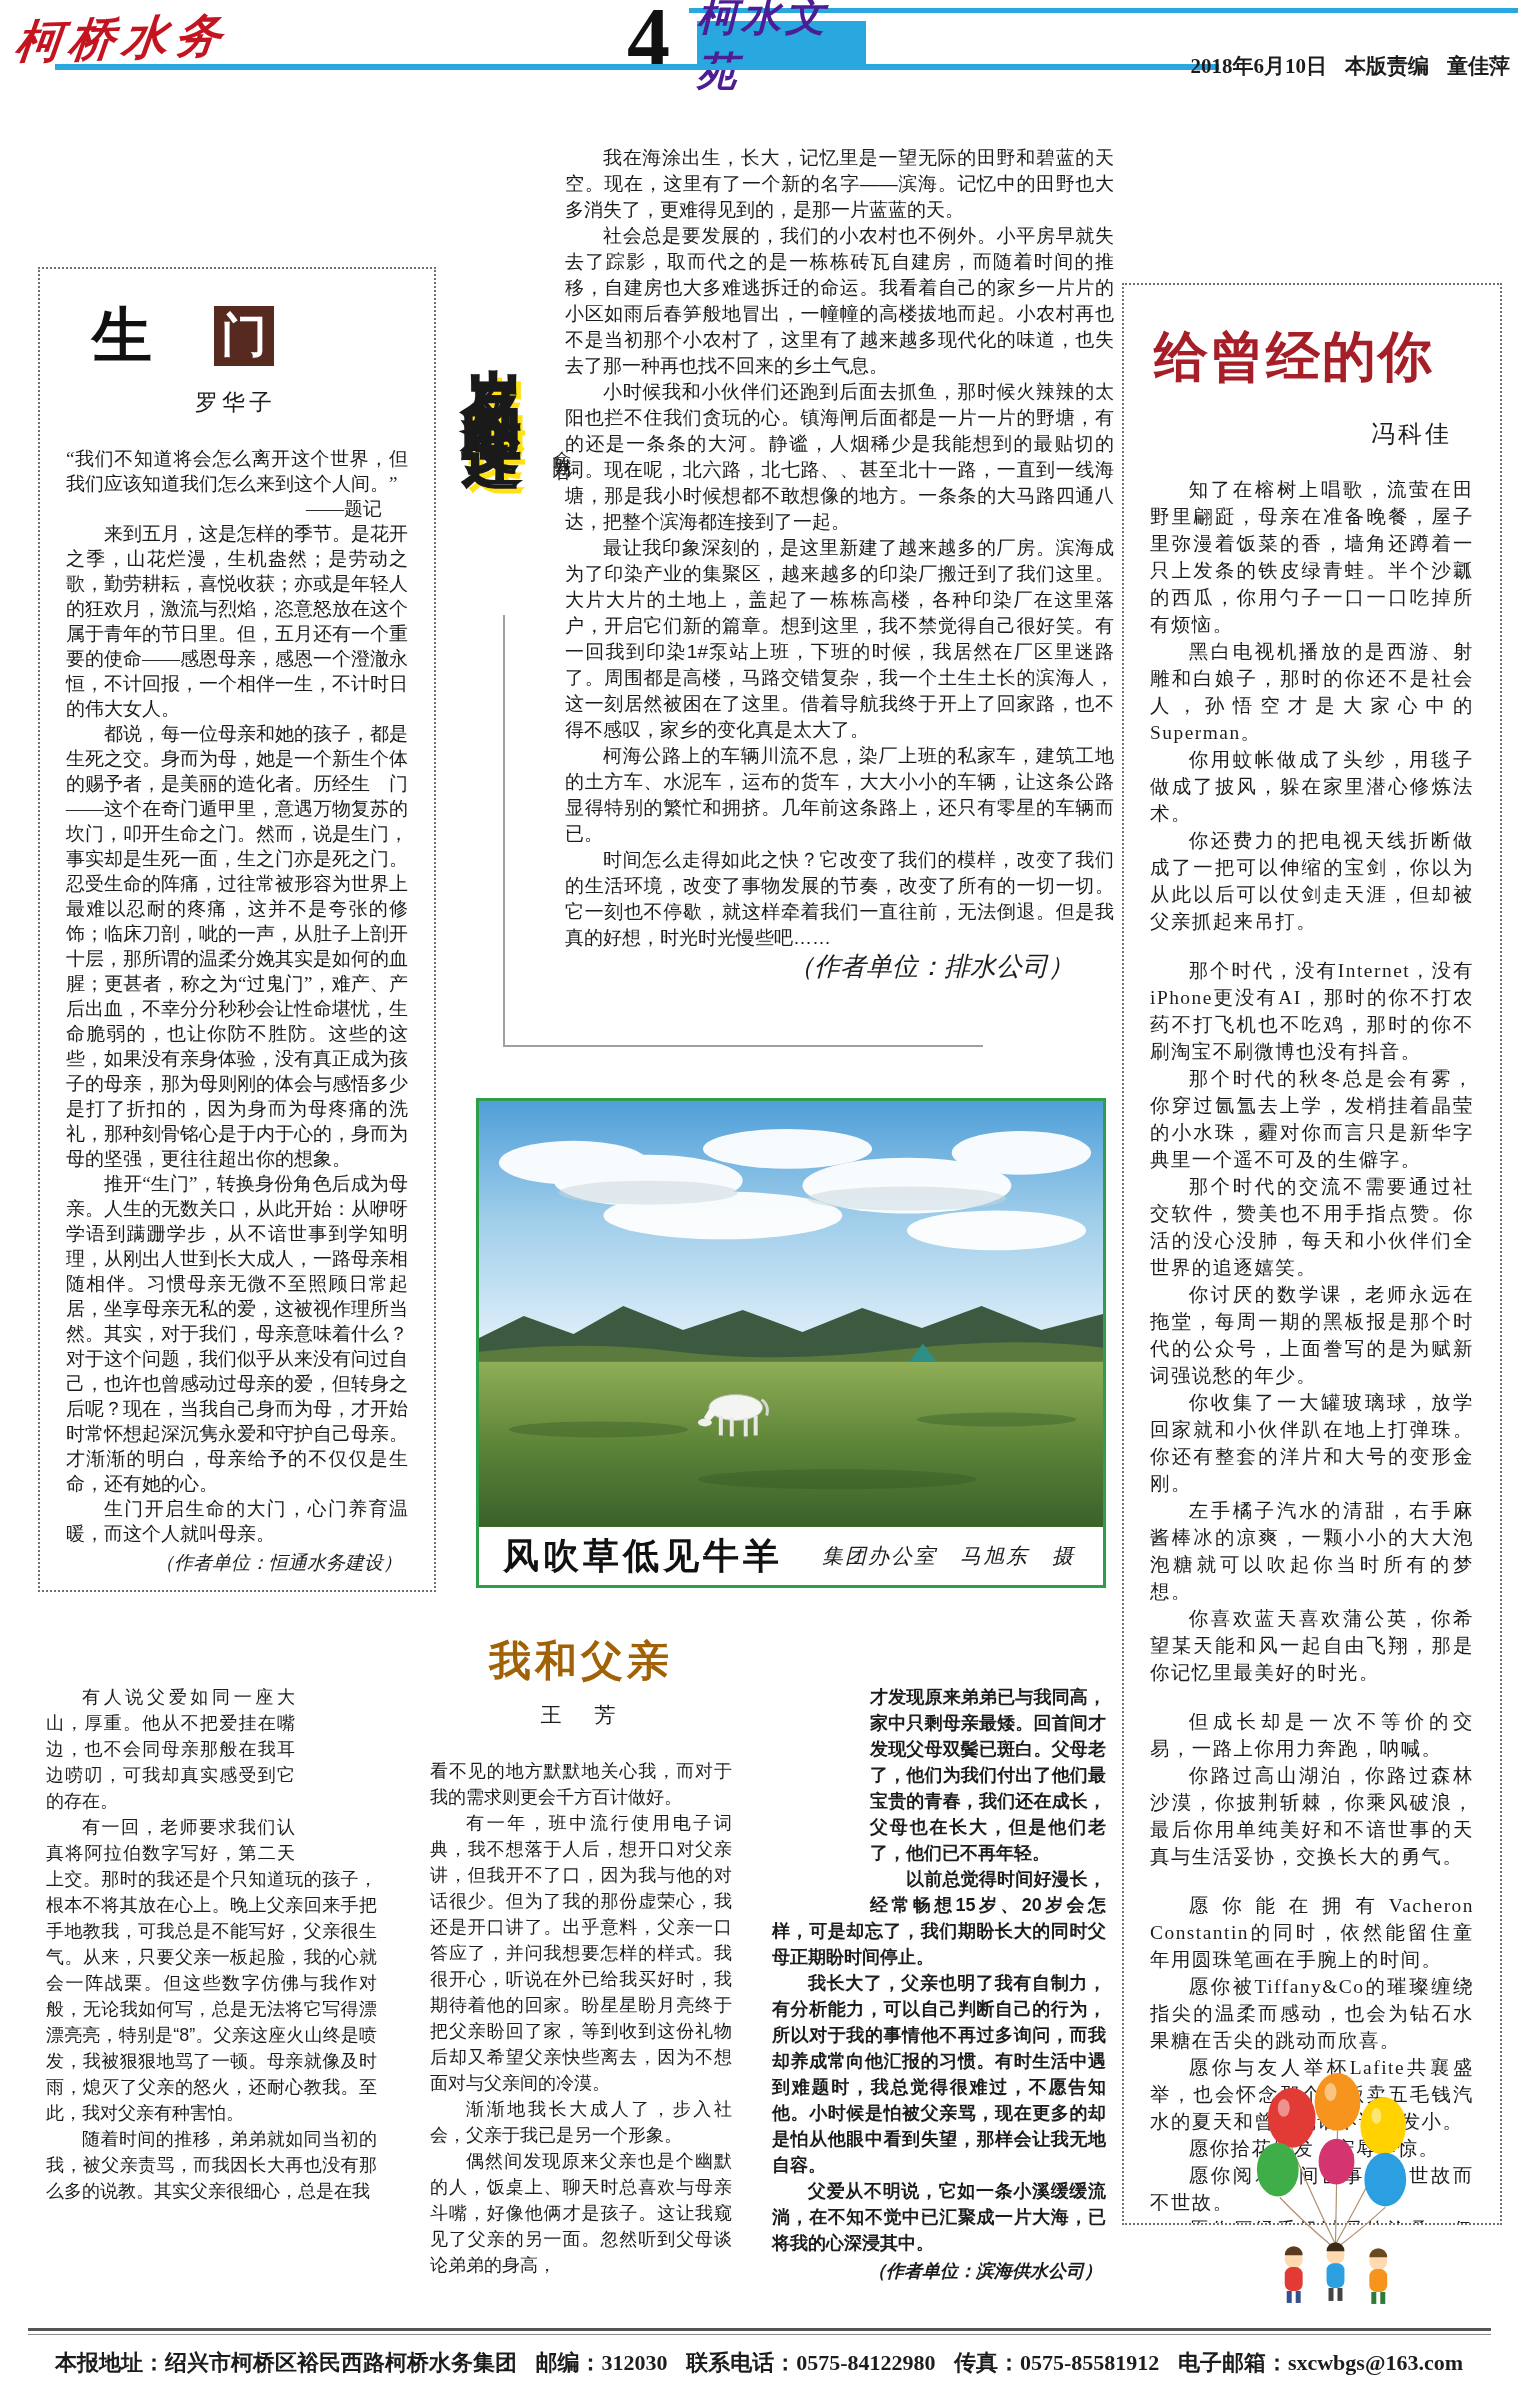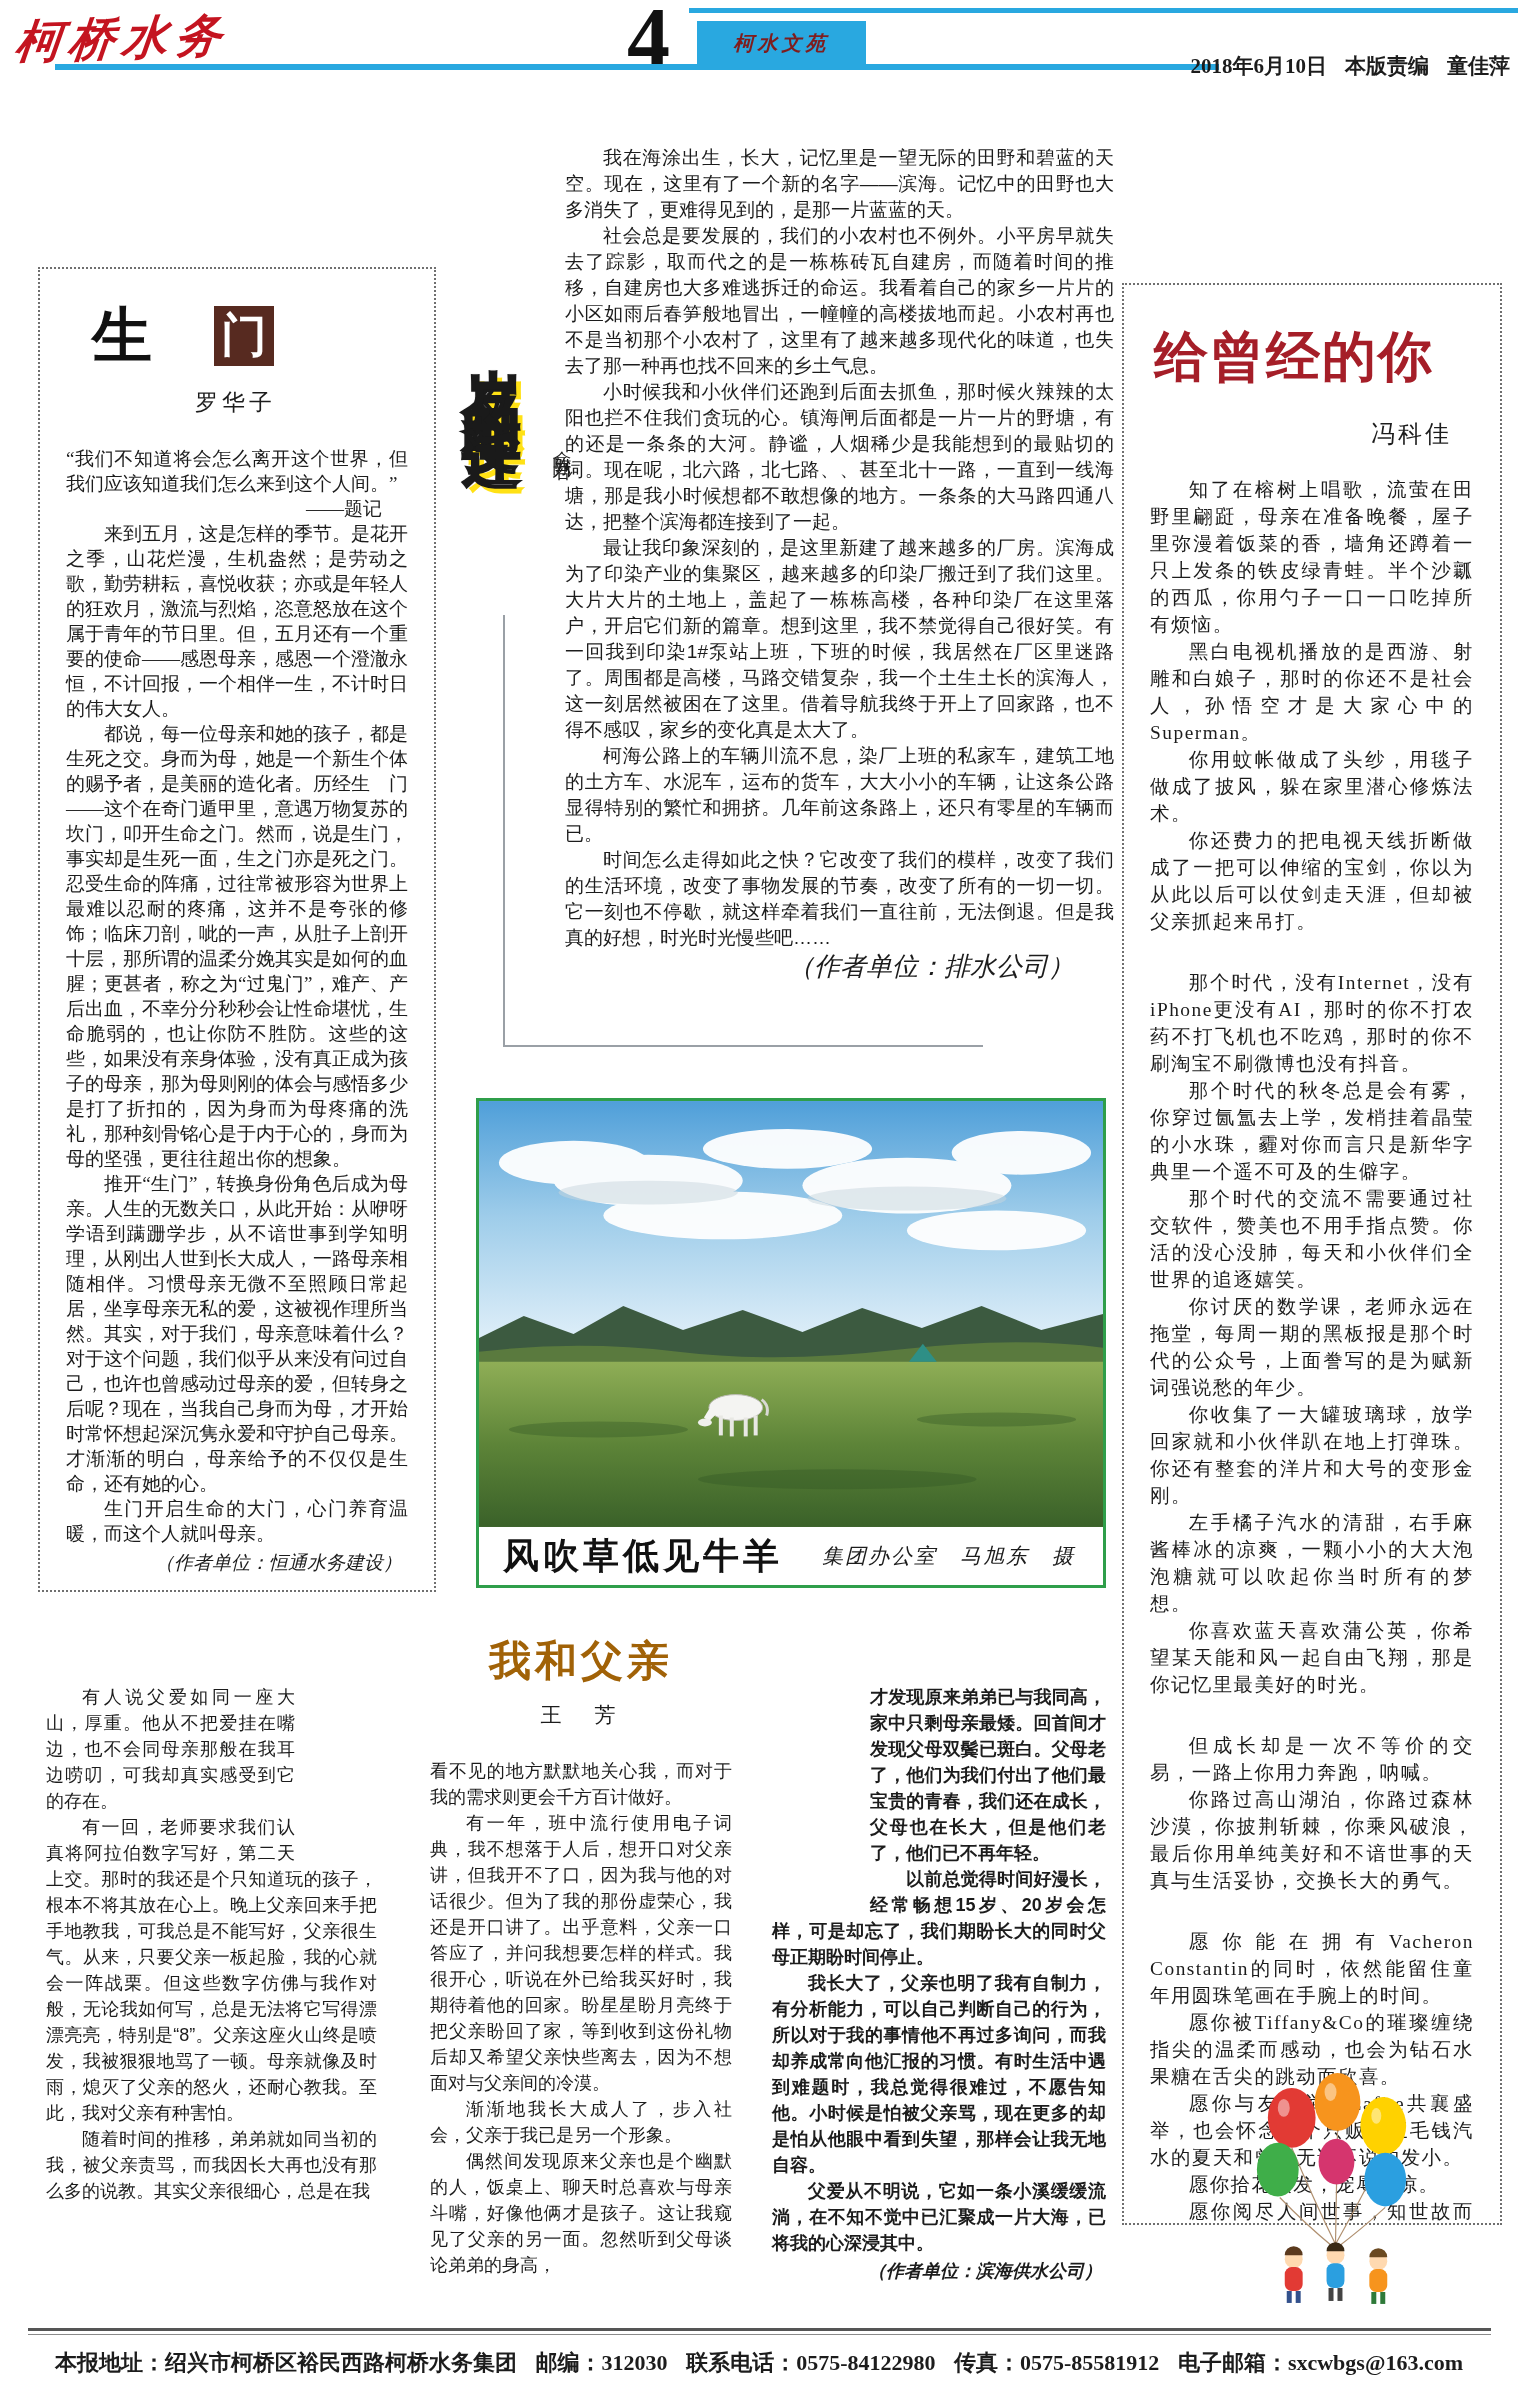--- a/index.html
+++ b/index.html
@@ -7,28 +7,28 @@
         font-family:"Liberation Serif", serif;color:#1c1c1c;}
   
   .brand{position:absolute;left:16px;top:8px;font-size:46px;font-weight:bold;font-style:italic;
          color:#c41420;letter-spacing:7px;transform:skewX(-8deg) rotate(-2deg);
          font-family:"Liberation Serif", serif;}
   .cyan-top{position:absolute;left:689px;top:8px;width:830px;height:5px;background:#29a8e0;}
   .cyan-bottom{position:absolute;left:55px;top:64px;width:1164px;height:6px;background:#29a8e0;}
   .pagenum{position:absolute;left:627px;top:-12px;font-size:86px;font-weight:900;
            font-family:"Liberation Serif", serif;color:#111;}
   .section-badge{position:absolute;left:697px;top:21px;width:169px;height:45px;background:#29a8e0;
-           color:#7f1d1d;font-size:20px;font-weight:bold;font-style:italic;letter-spacing:4px;
+           color:#4c1d95;font-size:40px;font-weight:bold;font-style:italic;letter-spacing:4px;
            display:flex;align-items:center;justify-content:center;}
   .dateline{position:absolute;right:8px;top:52px;font-size:21px;font-weight:bold;display:flex;gap:18px;}
   
   .body p{margin:0;text-indent:2em;text-align:justify;}
   .body p.c{text-indent:0;}
   .body p.r{text-indent:0;text-align:right;padding-right:26px;}
-  .body p.g{margin-top:34px;}
+  .body p.g{margin-top:22px;}
   .byline{text-align:right;font-style:italic;}
   
   .box-dotted{position:absolute;border:2px dotted #6f6f6f;box-sizing:border-box;background:#fff;}
   #box-shengmen{left:38px;top:267px;width:398px;height:1325px;padding:34px 26px;overflow:hidden;}
   .sm-titlerow{display:flex;align-items:center;gap:62px;margin-left:26px;height:66px;}
   .sm-t1{font-size:60px;font-weight:900;font-family:"Liberation Sans", sans-serif;color:#111;}
   .sm-t2box{width:60px;height:60px;background:#572a20;display:flex;align-items:center;justify-content:center;}
   .sm-t2{font-size:46px;font-weight:900;color:#fff;font-family:"Liberation Sans", sans-serif;}
   .sm-author{margin-top:18px;padding-left:129px;font-size:23px;letter-spacing:4px;}
   .sm-body{margin-top:28px;font-size:19px;line-height:25px;}

